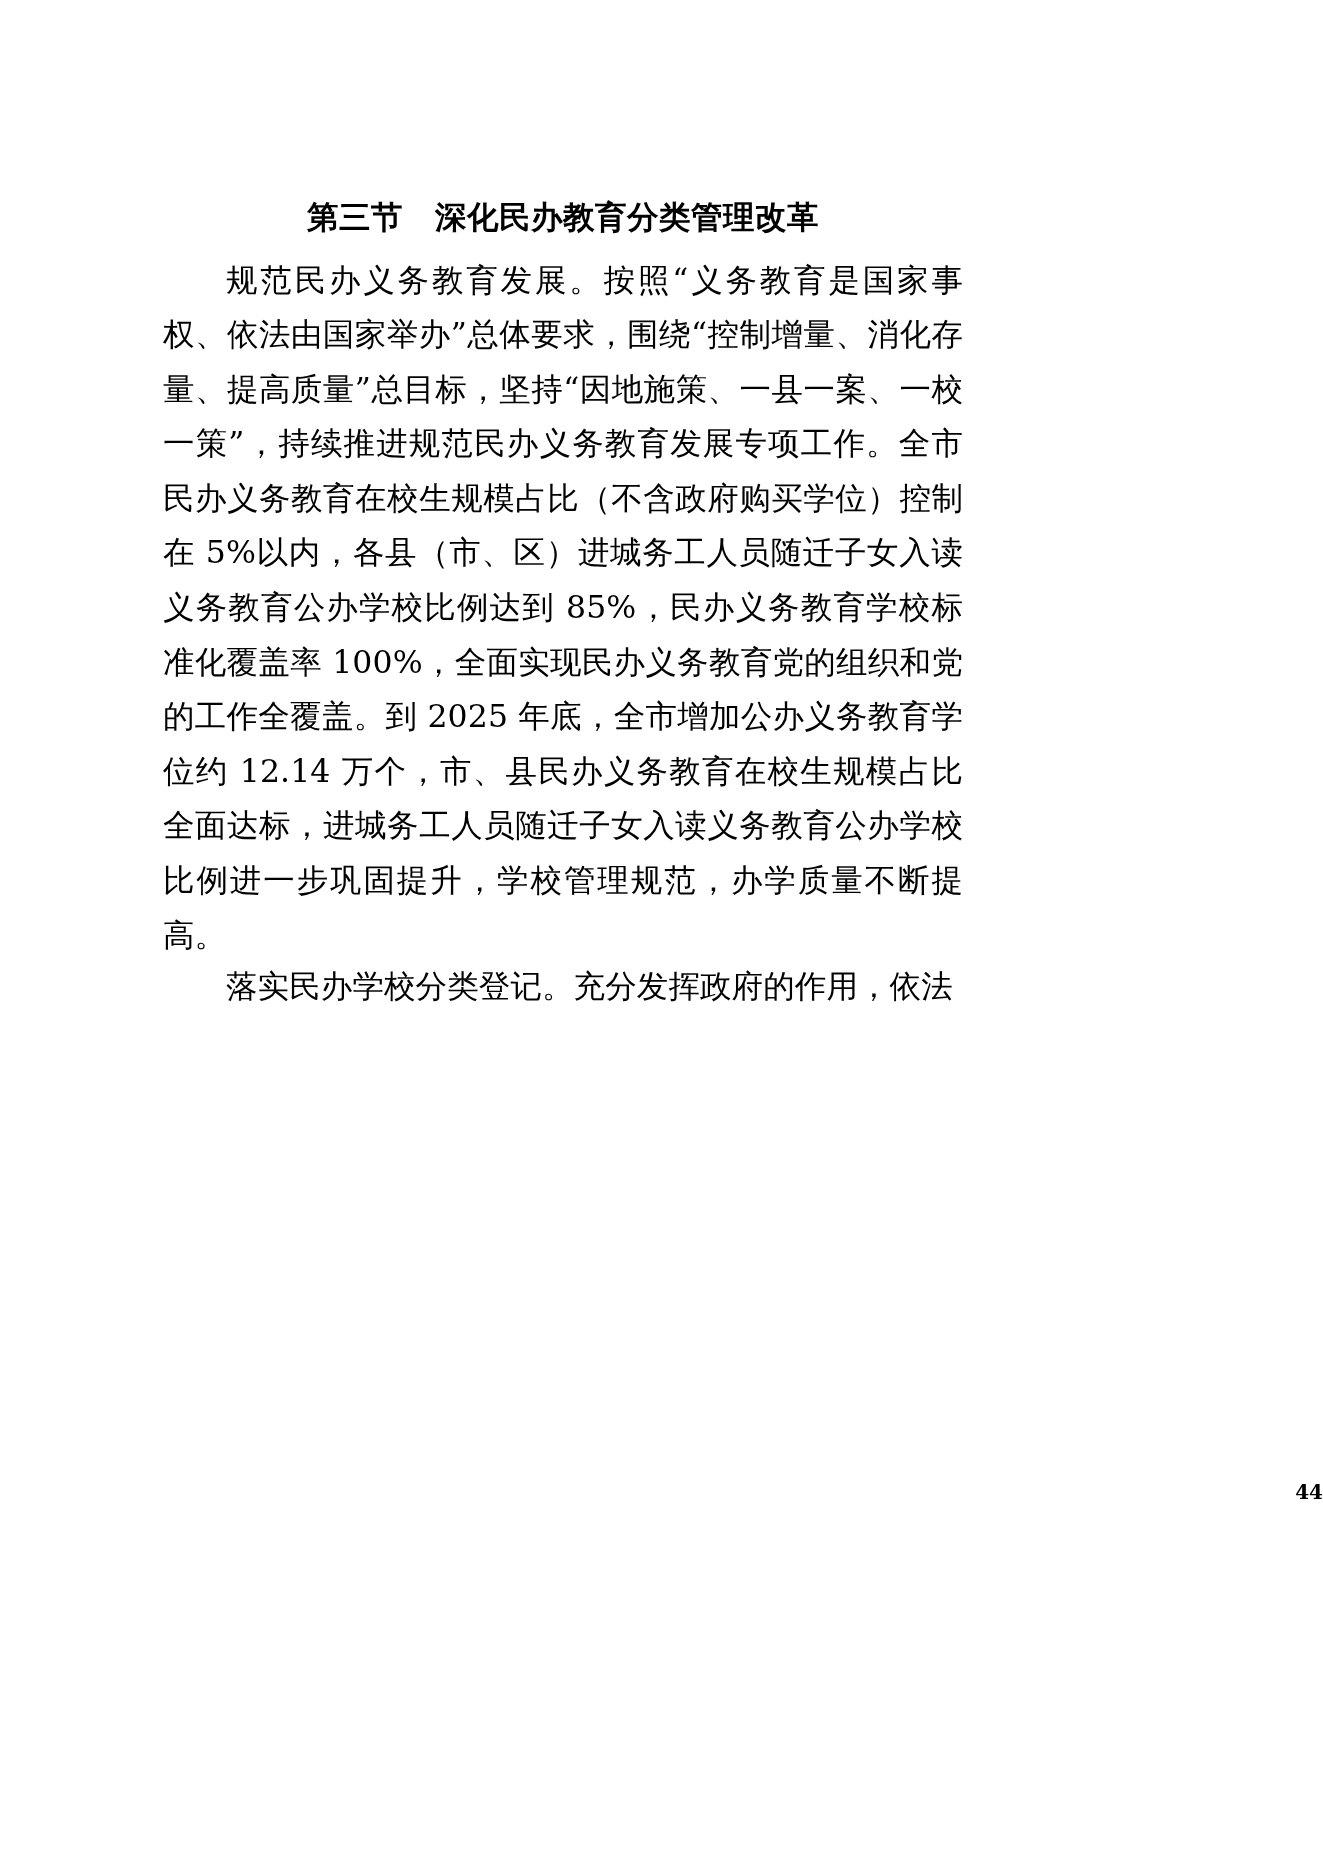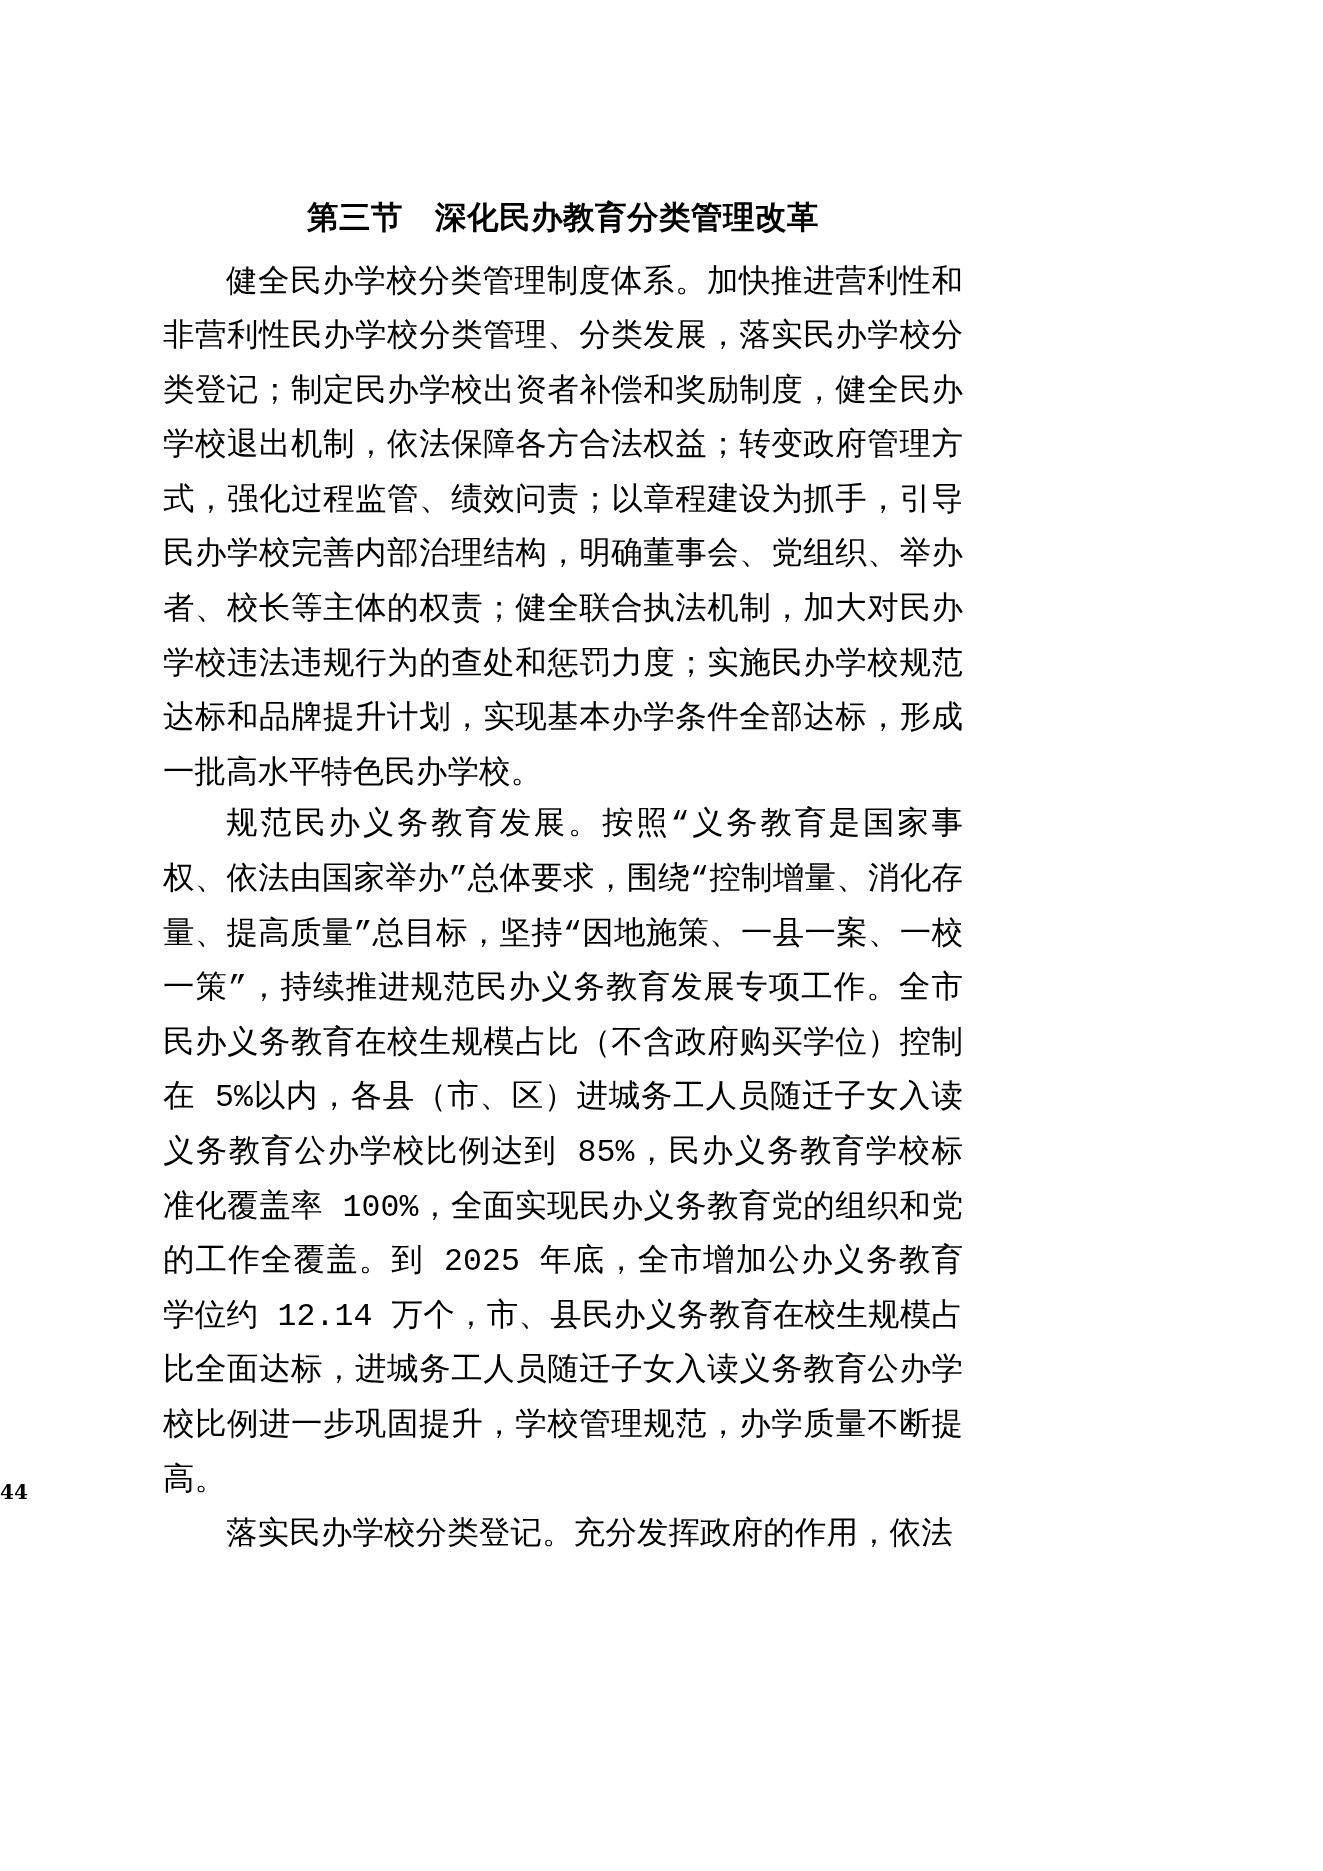--- a/index.html
+++ b/index.html
@@ -47,36 +47,35 @@
   }
   .para + .para {
     margin-top: 0px;
     font-family: Liberation Mono, monospace;
   }
   .page-number {
     position: absolute;
     left: 0;
     right: 0;
     top: 1482px;
-    text-align: left;
+    text-align: right;
     font-size: 20px;
     font-weight: 700;
     line-height: 1;
     font-family: "DejaVu Serif", "Liberation Serif", serif;
   }
 </style>
 </head>
 <body>
 
 <div class="page">
   <div class="content">
 
     <h1 class="doc-title">第三节　深化民办教育分类管理改革</h1>
 
-    <p class="para">健全民办学校分类管理制度体系。加快推进营利性和非营利性民办学校分类管理、分类发展，落实民办学校分类登记；制定民办学校出资者补偿和奖励制度，健全民办学校退出机制，依法保障各方合法权益；转变政府管理方式，强化过程监管、绩效问责；以章程建设为抓手，引导民办学校完善内部治理结构，明确董事会、党组织、举办者、校长等主体的权责；健全联合执法机制，加大对民办学校违法违规行为的查处和惩罚力度；实施民办学校规范达标和品牌提升计划，实现基本办学条件全部达标，形成一批高水平特色民办学校。</p>
 
     <p class="para">规范民办义务教育发展。按照“义务教育是国家事权、依法由国家举办”总体要求，围绕“控制增量、消化存量、提高质量”总目标，坚持“因地施策、一县一案、一校一策”，持续推进规范民办义务教育发展专项工作。全市民办义务教育在校生规模占比（不含政府购买学位）控制在 5%以内，各县（市、区）进城务工人员随迁子女入读义务教育公办学校比例达到 85%，民办义务教育学校标准化覆盖率 100%，全面实现民办义务教育党的组织和党的工作全覆盖。到 2025 年底，全市增加公办义务教育学位约 12.14 万个，市、县民办义务教育在校生规模占比全面达标，进城务工人员随迁子女入读义务教育公办学校比例进一步巩固提升，学校管理规范，办学质量不断提高。</p>
 
     <p class="para">落实民办学校分类登记。充分发挥政府的作用，依法</p>
 
   </div>
 
   <div class="page-number">44</div>
 </div>
 

